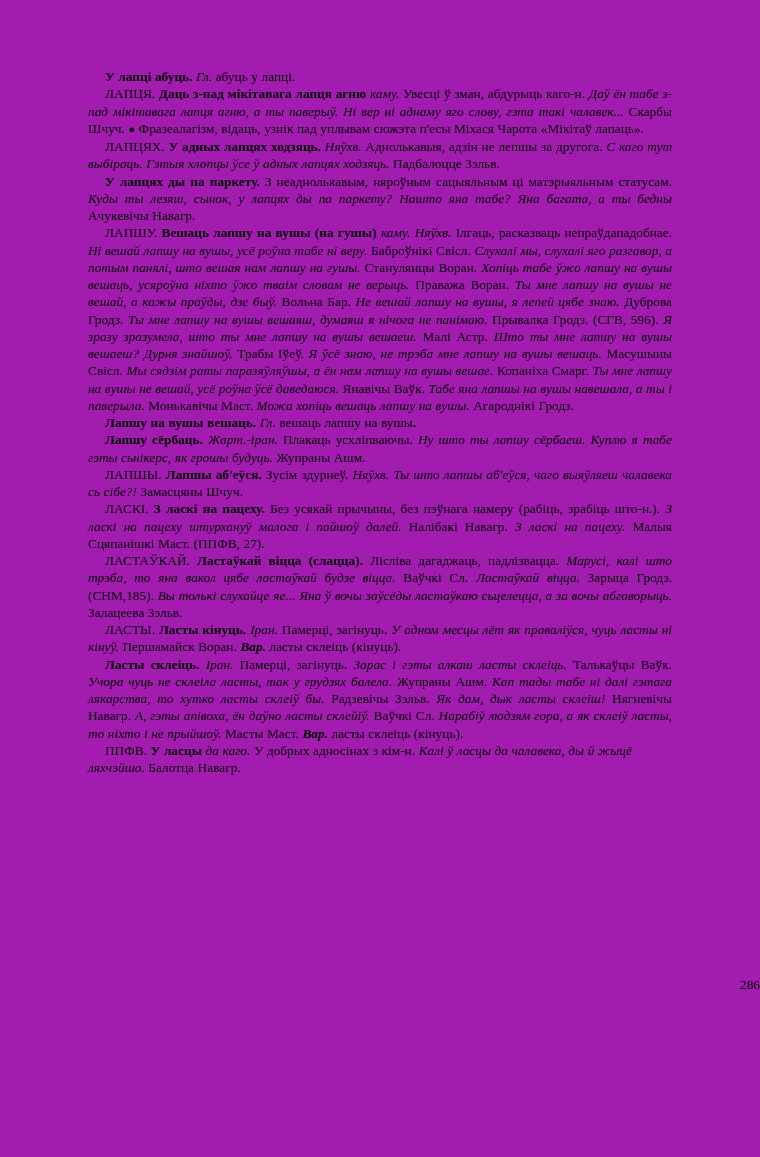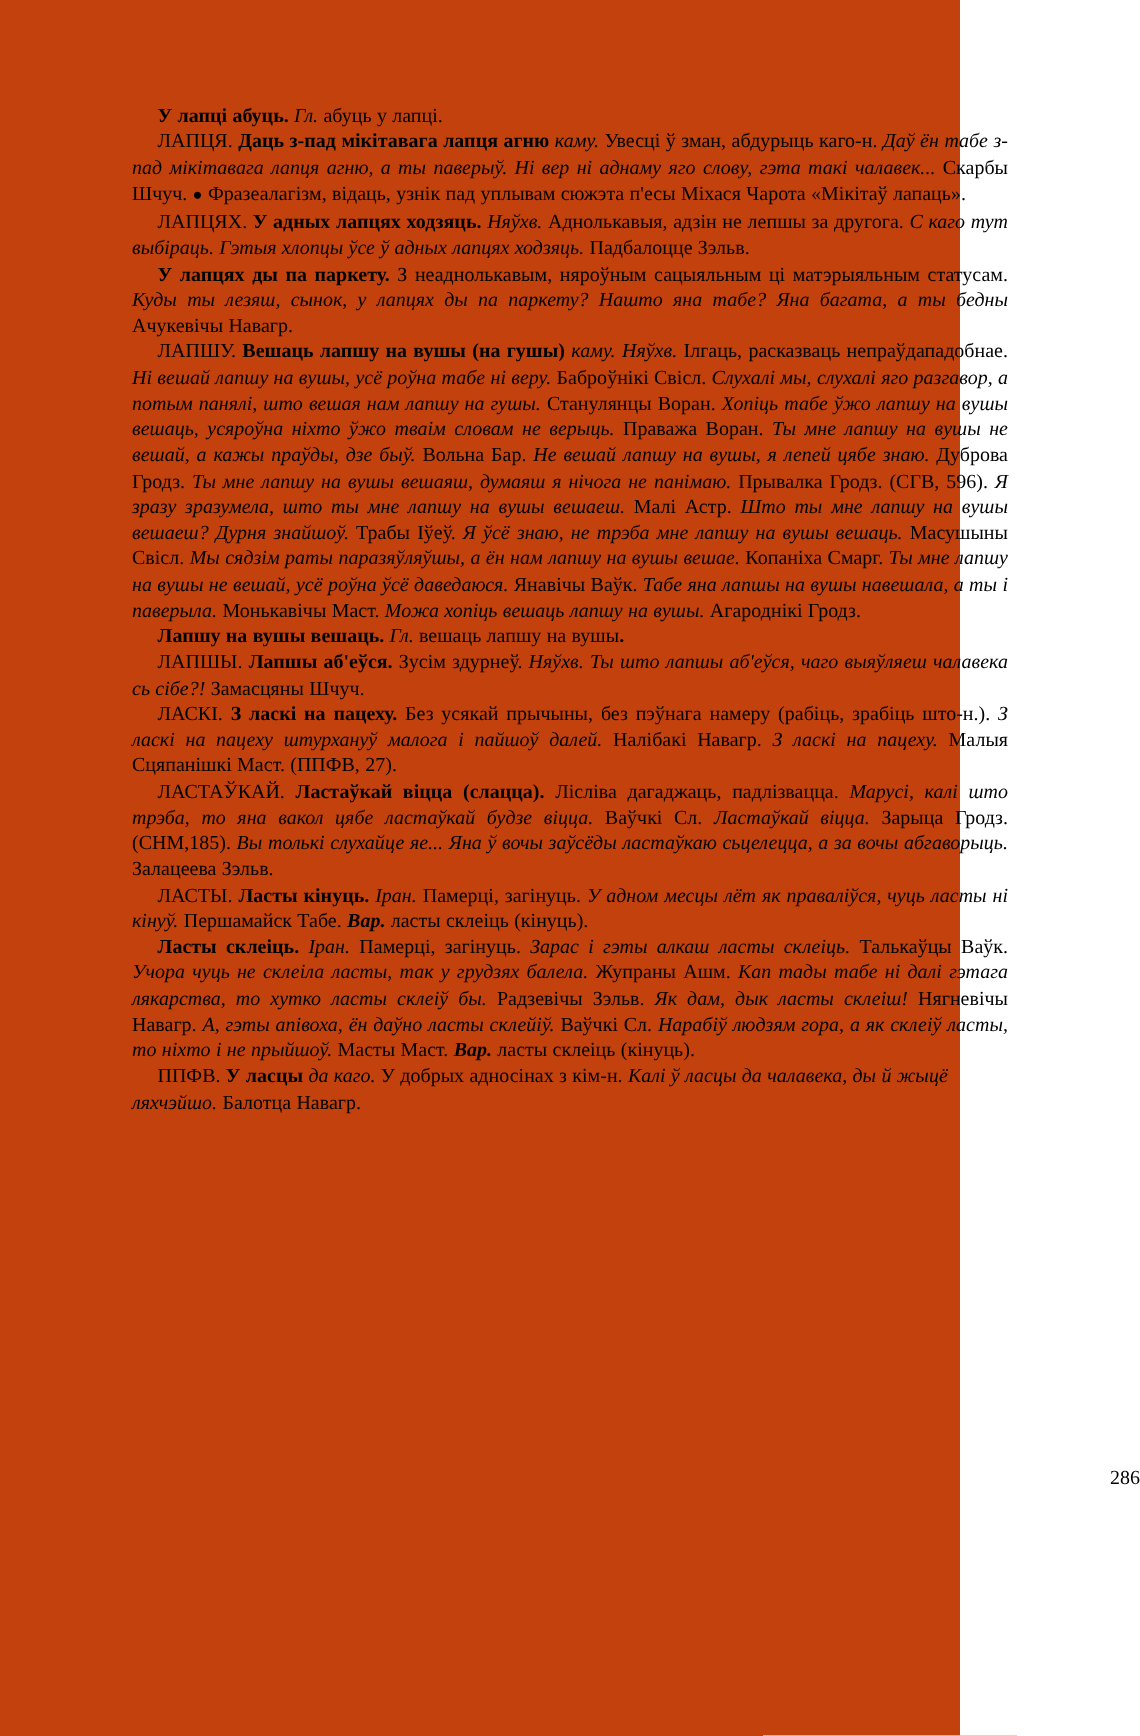--- a/index.html
+++ b/index.html
@@ -9,23 +9,23 @@
   }
   body {
     width: 760px;
     height: 1157px;
     font-family: "Liberation Serif", "DejaVu Serif", serif;
     color: #000000;
     -webkit-font-smoothing: antialiased;
   }
   #page {
     position: relative;
-    width: 640px;
+    width: 760px;
     height: 1157px;
-    background: #c2410c;
+    background: #a21caf;
     box-sizing: border-box;
   }
   #text-column {
     position: absolute;
     left: 88px;
     top: 68px;
     width: 584px;
   }
   p.entry {
     margin: 0;
@@ -60,23 +60,24 @@
 
 <div id="page">
 
   <div id="text-column">
       <p class="entry"><b>У лапці абуць.</b><i> Гл.</i><span> абуць у лапці.</span></p>
       <p class="entry"><span>ЛАПЦЯ. </span><b>Даць з-пад  мікітавага лапця агню</b><i> каму.</i><span> Увесці ў зман, абдурыць каго-н. </span><i>Даў ён табе з-пад мікітавага лапця агню, а ты паверыў. Ні вер ні аднаму яго слову, гэта такі чалавек...</i><span> Скарбы Шчуч. </span><span class="bullet">●</span><span> Фразеалагізм, відаць, узнік пад уплывам сюжэта п'есы Міхася Чарота «Мікітаў лапаць».</span></p>
       <p class="entry"><span>ЛАПЦЯХ. </span><b>У адных лапцях ходзяць.</b><i> Няўхв.</i><span> Аднолькавыя, адзін не лепшы за другога. </span><i>С каго тут выбіраць. Гэтыя хлопцы ўсе ў адных лапцях ходзяць.</i><span> Падбалоцце Зэльв.</span></p>
       <p class="entry"><b>У лапцях ды па паркету.</b><span> З неаднолькавым, няроўным сацыяльным ці матэрыяльным статусам. </span><i>Куды ты лезяш, сынок, у лапцях ды па паркету? Нашто яна табе? Яна багата, а ты бедны</i><span> Ачукевічы Навагр.</span></p>
       <p class="entry"><span>ЛАПШУ.  </span><b>Вешаць лапшу на вушы (на гушы)</b><i> каму. Няўхв.</i><span> Ілгаць, расказваць непраўдападобнае. </span><i>Ні вешай лапшу на вушы, усё роўна табе ні веру.</i><span> Баброўнікі Свісл. </span><i>Слухалі мы, слухалі яго разгавор, а потым панялі, што вешая нам лапшу на гушы.</i><span> Станулянцы Воран. </span><i>Хопіць табе ўжо лапшу на вушы вешаць, усяроўна ніхто ўжо тваім словам  не верыць.</i><span> Праважа Воран. </span><i>Ты мне лапшу на вушы не вешай, а кажы праўды, дзе быў.</i><span> Вольна  Бар. </span><i>Не вешай лапшу на вушы, я лепей цябе знаю.</i><span> Дуброва Гродз. </span><i>Ты мне лапшу на вушы вешаяш, думаяш я нічога не панімаю.</i><span> Прывалка Гродз. (СГВ, 596). </span><i>Я зразу зразумела, што ты мне лапшу на вушы вешаеш.</i><span> Малі Астр. </span><i>Што ты мне лапшу на вушы вешаеш? Дурня знайшоў.</i><span> Трабы Іўеў. </span><i>Я ўсё знаю, не трэба мне лапшу на вушы вешаць.</i><span> Масушыны Свісл. </span><i>Мы сядзім раты паразяўляўшы, а ён нам лапшу на вушы вешае.</i><span> Копаніха  Смарг. </span><i>Ты мне лапшу на вушы не вешай, усё роўна ўсё даведаюся.</i><span> Янавічы Ваўк. </span><i>Табе яна лапшы на вушы навешала, а ты і паверыла.</i><span> Монькавічы Маст. </span><i>Можа хопіць вешаць лапшу на вушы.</i><span> Агароднікі Гродз.</span></p>
       <p class="entry"><b>Лапшу на вушы вешаць.</b><i> Гл.</i><span> вешаць лапшу на вушы</span><b>.</b></p>
+      <p class="entry"><b>Лапшу сёрбаць.</b><i> Жарт.-іран.</i><span> Плакаць усхліпваючы. </span><i>Ну што ты лапшу сёрбаеш. Куплю я табе гэты сьнікерс, як грошы будуць.</i><span> Жупраны Ашм.</span></p>
       <p class="entry"><span>ЛАПШЫ. </span><b>Лапшы аб'еўся.</b><span> Зусім здурнеў. </span><i>Няўхв. Ты што лапшы аб'еўся, чаго выяўляеш чалавека сь сібе?!</i><span> Замасцяны Шчуч.</span></p>
       <p class="entry"><span>ЛАСКІ. </span><b>З ласкі на пацеху.</b><span> Без усякай прычыны, без пэўнага намеру (рабіць, зрабіць што-н.). </span><i>З ласкі на пацеху штурхануў малога і пайшоў далей.</i><span> Налібакі Навагр. </span><i>З ласкі на пацеху.</i><span> Малыя Сцяпанішкі Маст. (ППФВ, 27).</span></p>
       <p class="entry"><span>ЛАСТАЎКАЙ. </span><b>Ластаўкай віцца (слацца).</b><span> Лісліва дагаджаць, падлізвацца. </span><i>Марусі, калі што трэба, то яна вакол цябе ластаўкай будзе віцца.</i><span> Ваўчкі Сл. </span><i>Ластаўкай віцца.</i><span> Зарыца  Гродз. (СНМ,185). </span><i>Вы толькі слухайце яе... Яна ў вочы заўсёды ластаўкаю сьцелецца, а за вочы абгаворыць.</i><span> Залацеева Зэльв.</span></p>
-      <p class="entry"><span>ЛАСТЫ. </span><b>Ласты кінуць.</b><i> Іран.</i><span> Памерці, загінуць. </span><i>У адном месцы лёт як праваліўся, чуць ласты ні кінуў.</i><span> Першамайск Табе. </span><span class="bi">Вар.</span><span> ласты склеіць (кінуць).</span></p>
+      <p class="entry"><span>ЛАСТЫ. </span><b>Ласты кінуць.</b><i> Іран.</i><span> Памерці, загінуць. </span><i>У адном месцы лёт як праваліўся, чуць ласты ні кінуў.</i><span> Першамайск Воран. </span><span class="bi">Вар.</span><span> ласты склеіць (кінуць).</span></p>
       <p class="entry"><b>Ласты  склеіць.</b><i> Іран.</i><span> Памерці, загінуць. </span><i>Зарас і гэты алкаш ласты склеіць.</i><span> Талькаўцы Ваўк. </span><i>Учора чуць не склеіла ласты, так у грудзях балела.</i><span> Жупраны Ашм. </span><i>Кап тады табе ні далі гэтага лякарства, то хутко ласты склеіў бы.</i><span> Радзевічы Зэльв. </span><i>Як дам, дык ласты склеіш!</i><span> Нягневічы Навагр. </span><i>А, гэты апівоха, ён даўно ласты склейіў.</i><span> Ваўчкі Сл. </span><i>Нарабіў людзям гора, а як склеіў ласты, то ніхто і не прыйшоў.</i><span> Масты Маст. </span><span class="bi">Вар.</span><span> ласты склеіць (кінуць).</span></p>
       <p class="entry"><span>ППФВ. </span><b>У ласцы</b><i> да каго.</i><span> У добрых адносінах з кім-н. </span><i>Калі ў ласцы да чалавека, ды й жыцё ляхчэйшо.</i><span> Балотца Навагр.</span></p>
     </div>
 
   <div id="page-number">286</div>
 
 </div>
 
 </body></html>

